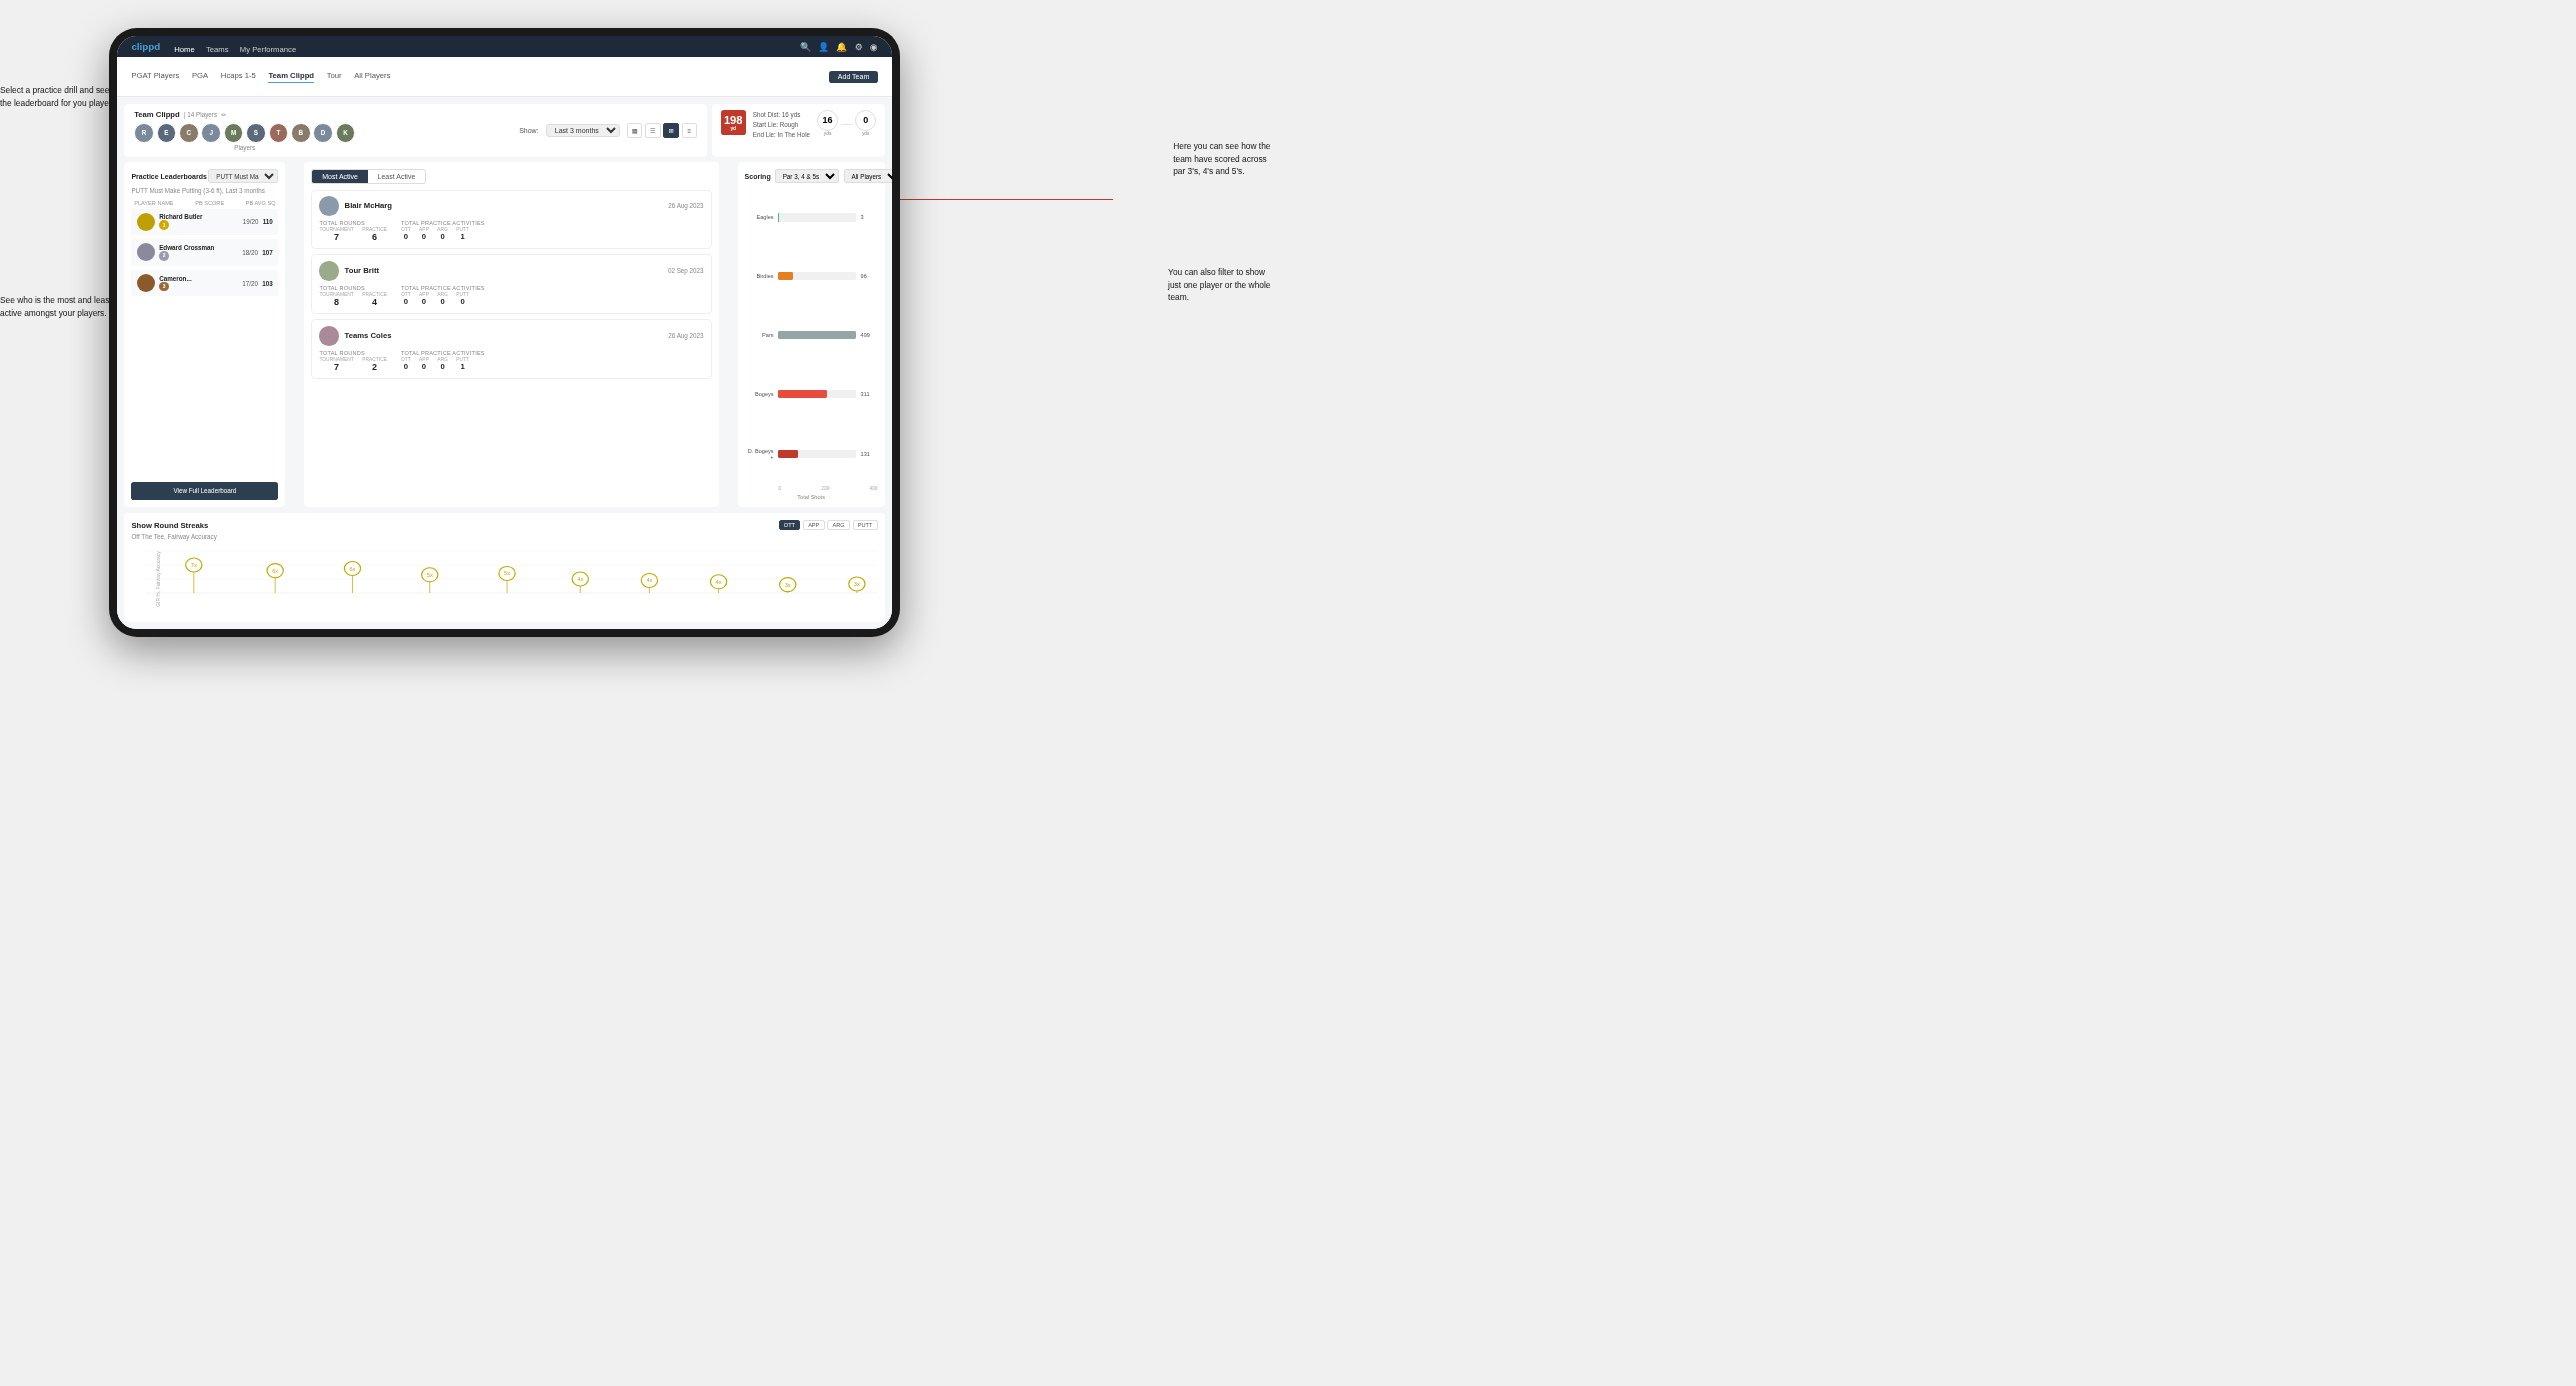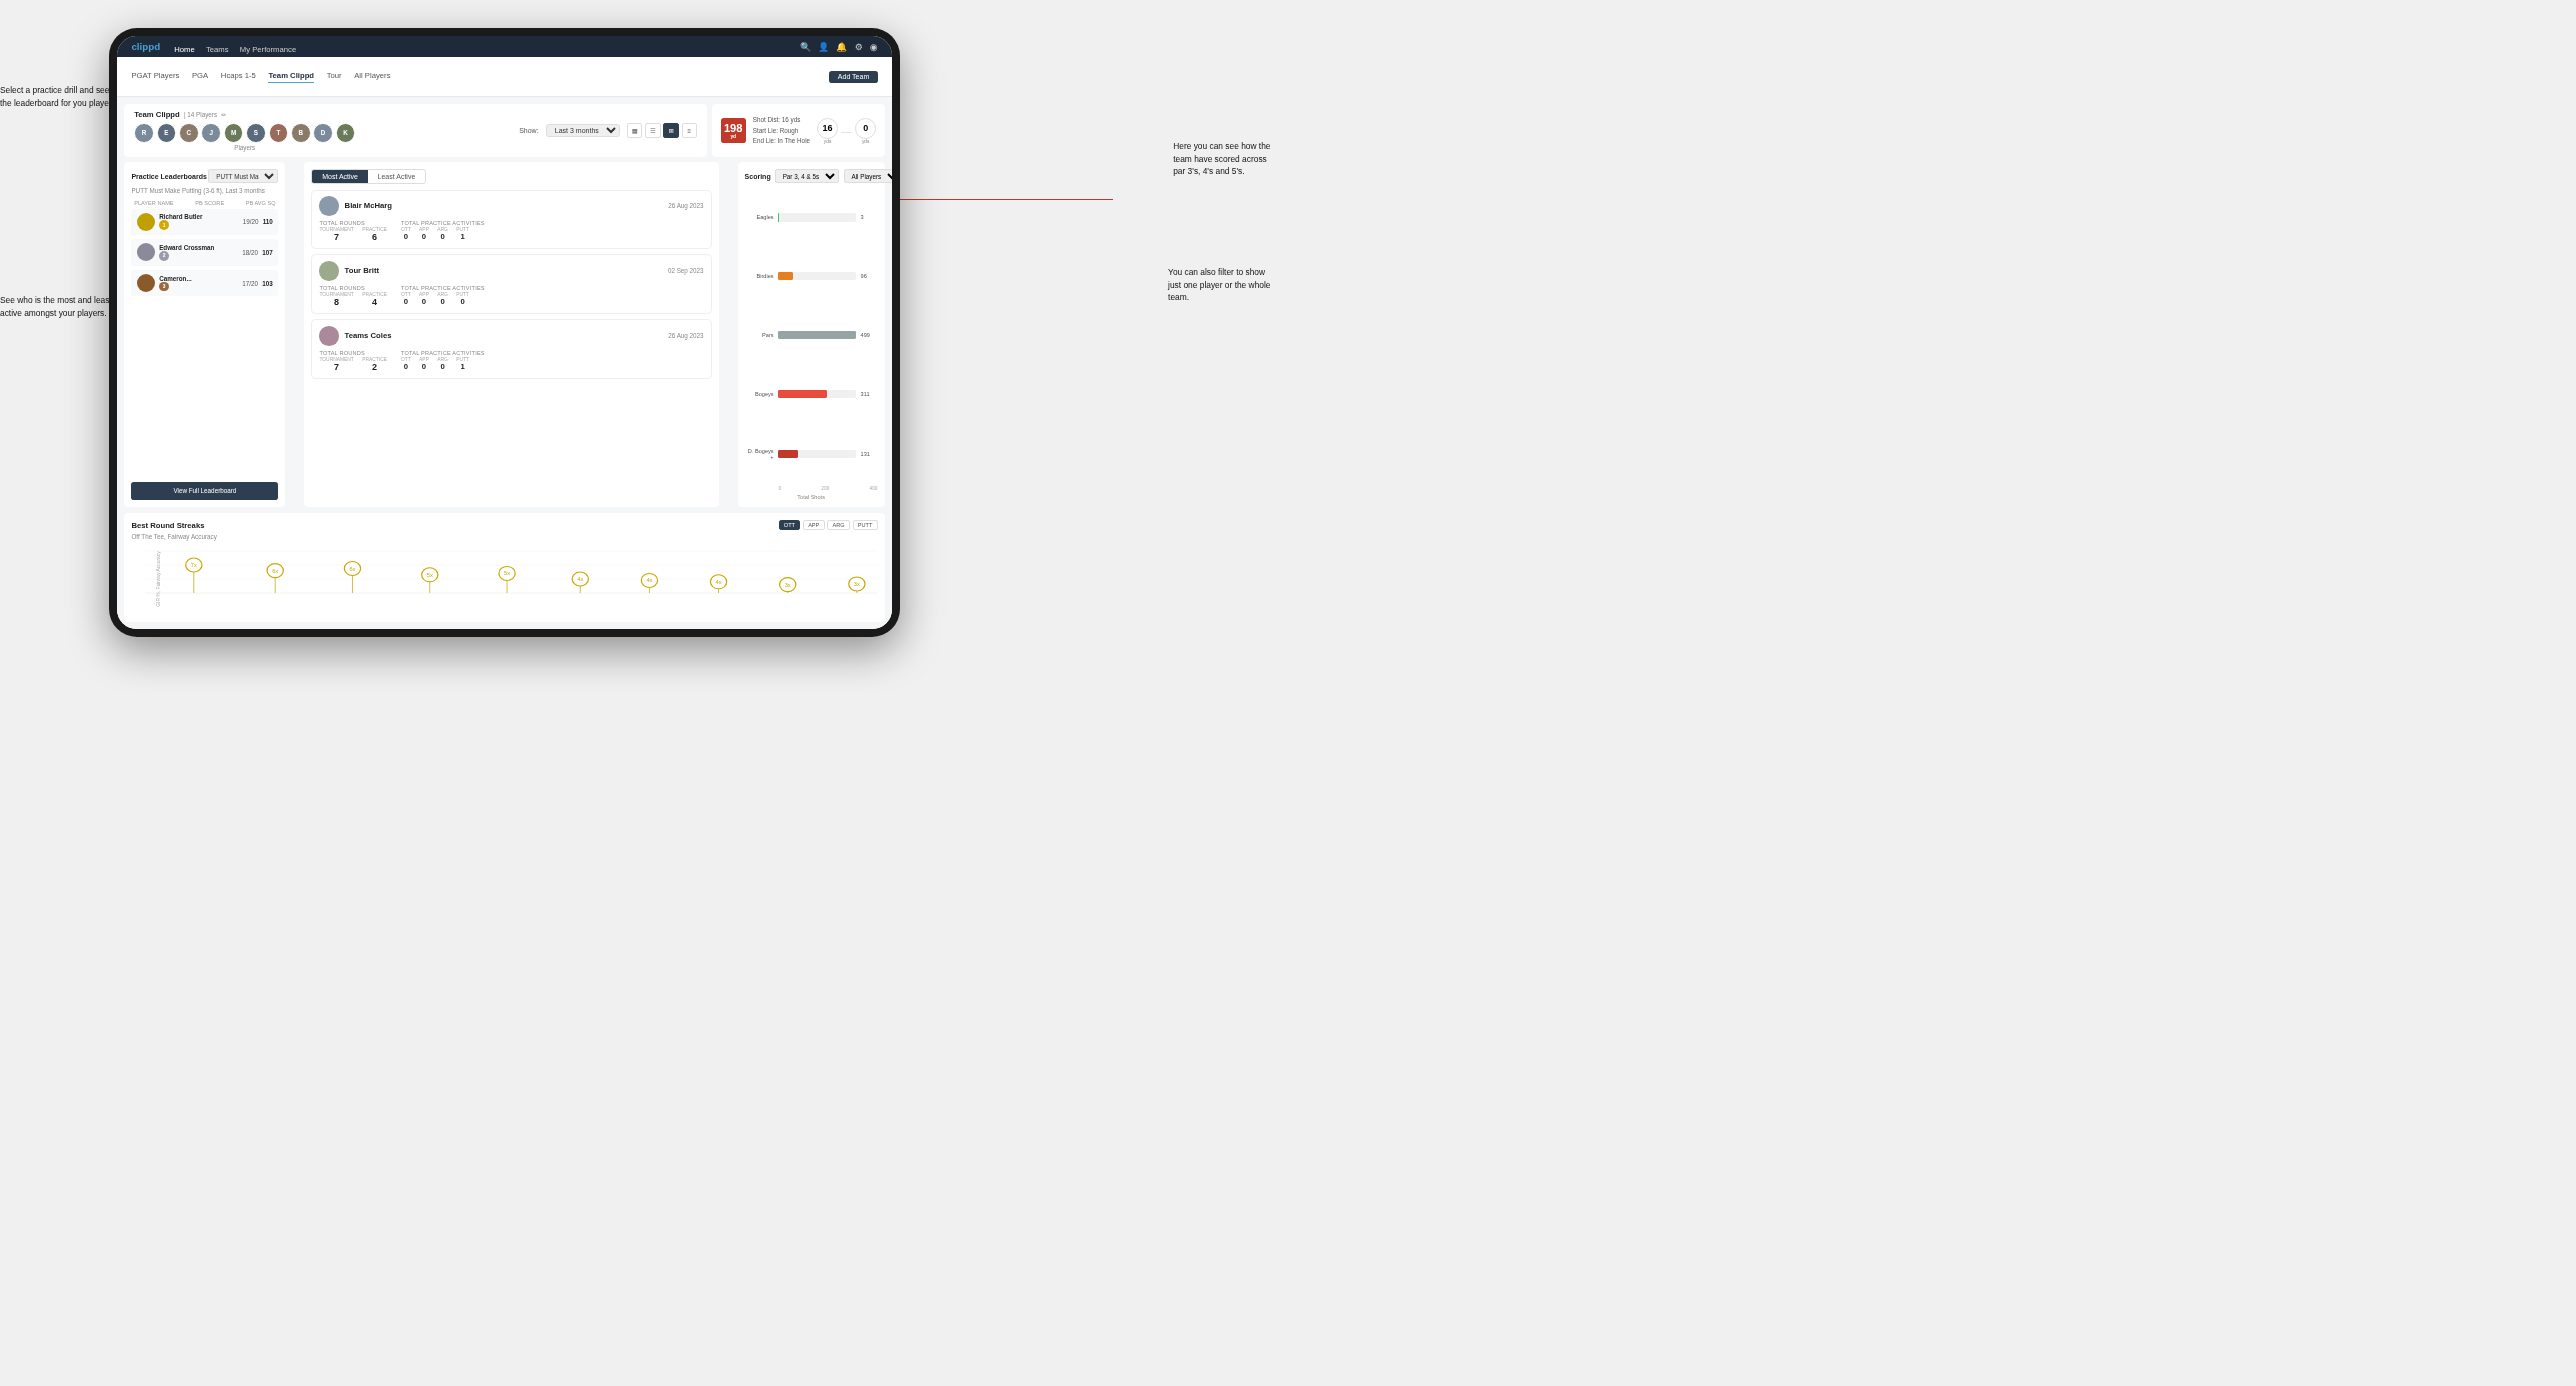--- a/index.html
+++ b/index.html
@@ -196,21 +196,21 @@
       color: #555;
     }
     .view-icon.active { background: #2c3e50; color: #fff; border-color: #2c3e50; }
 
     
     .shot-card {
       background: #fff;
       border-radius: 4.2px;
       padding: 5.6px 8.4px;
       display: flex;
-      align-items: center;
+      align-items: flex-start;
       gap: 7px;
       min-width: 140px;
     }
     .shot-badge {
       background: #c0392b;
       color: #fff;
       width: 25px;
       height: 25px;
       border-radius: 2.8px;
       display: flex;
@@ -1010,21 +1010,21 @@
             <span class="chart-x-label">200</span>
             <span class="chart-x-label">400</span>
           </div>
           <div class="chart-x-title">Total Shots</div>
         </div>
 
       </div>
 
       <div class="bottom-section">
         <div class="bottom-header">
-          <span class="bottom-title">Best Round Streaks</span>
+          <span class="bottom-title">Show Round Streaks</span>
           <div class="filter-buttons">
             <button class="filter-btn active">OTT</button>
             <button class="filter-btn">APP</button>
             <button class="filter-btn">ARG</button>
             <button class="filter-btn">PUTT</button>
           </div>
         </div>
         <div class="bottom-subtitle">Off The Tee, Fairway Accuracy</div>
         <div class="streak-chart">
           <span class="streak-y-label">GIR %, Fairway Accuracy</span>

